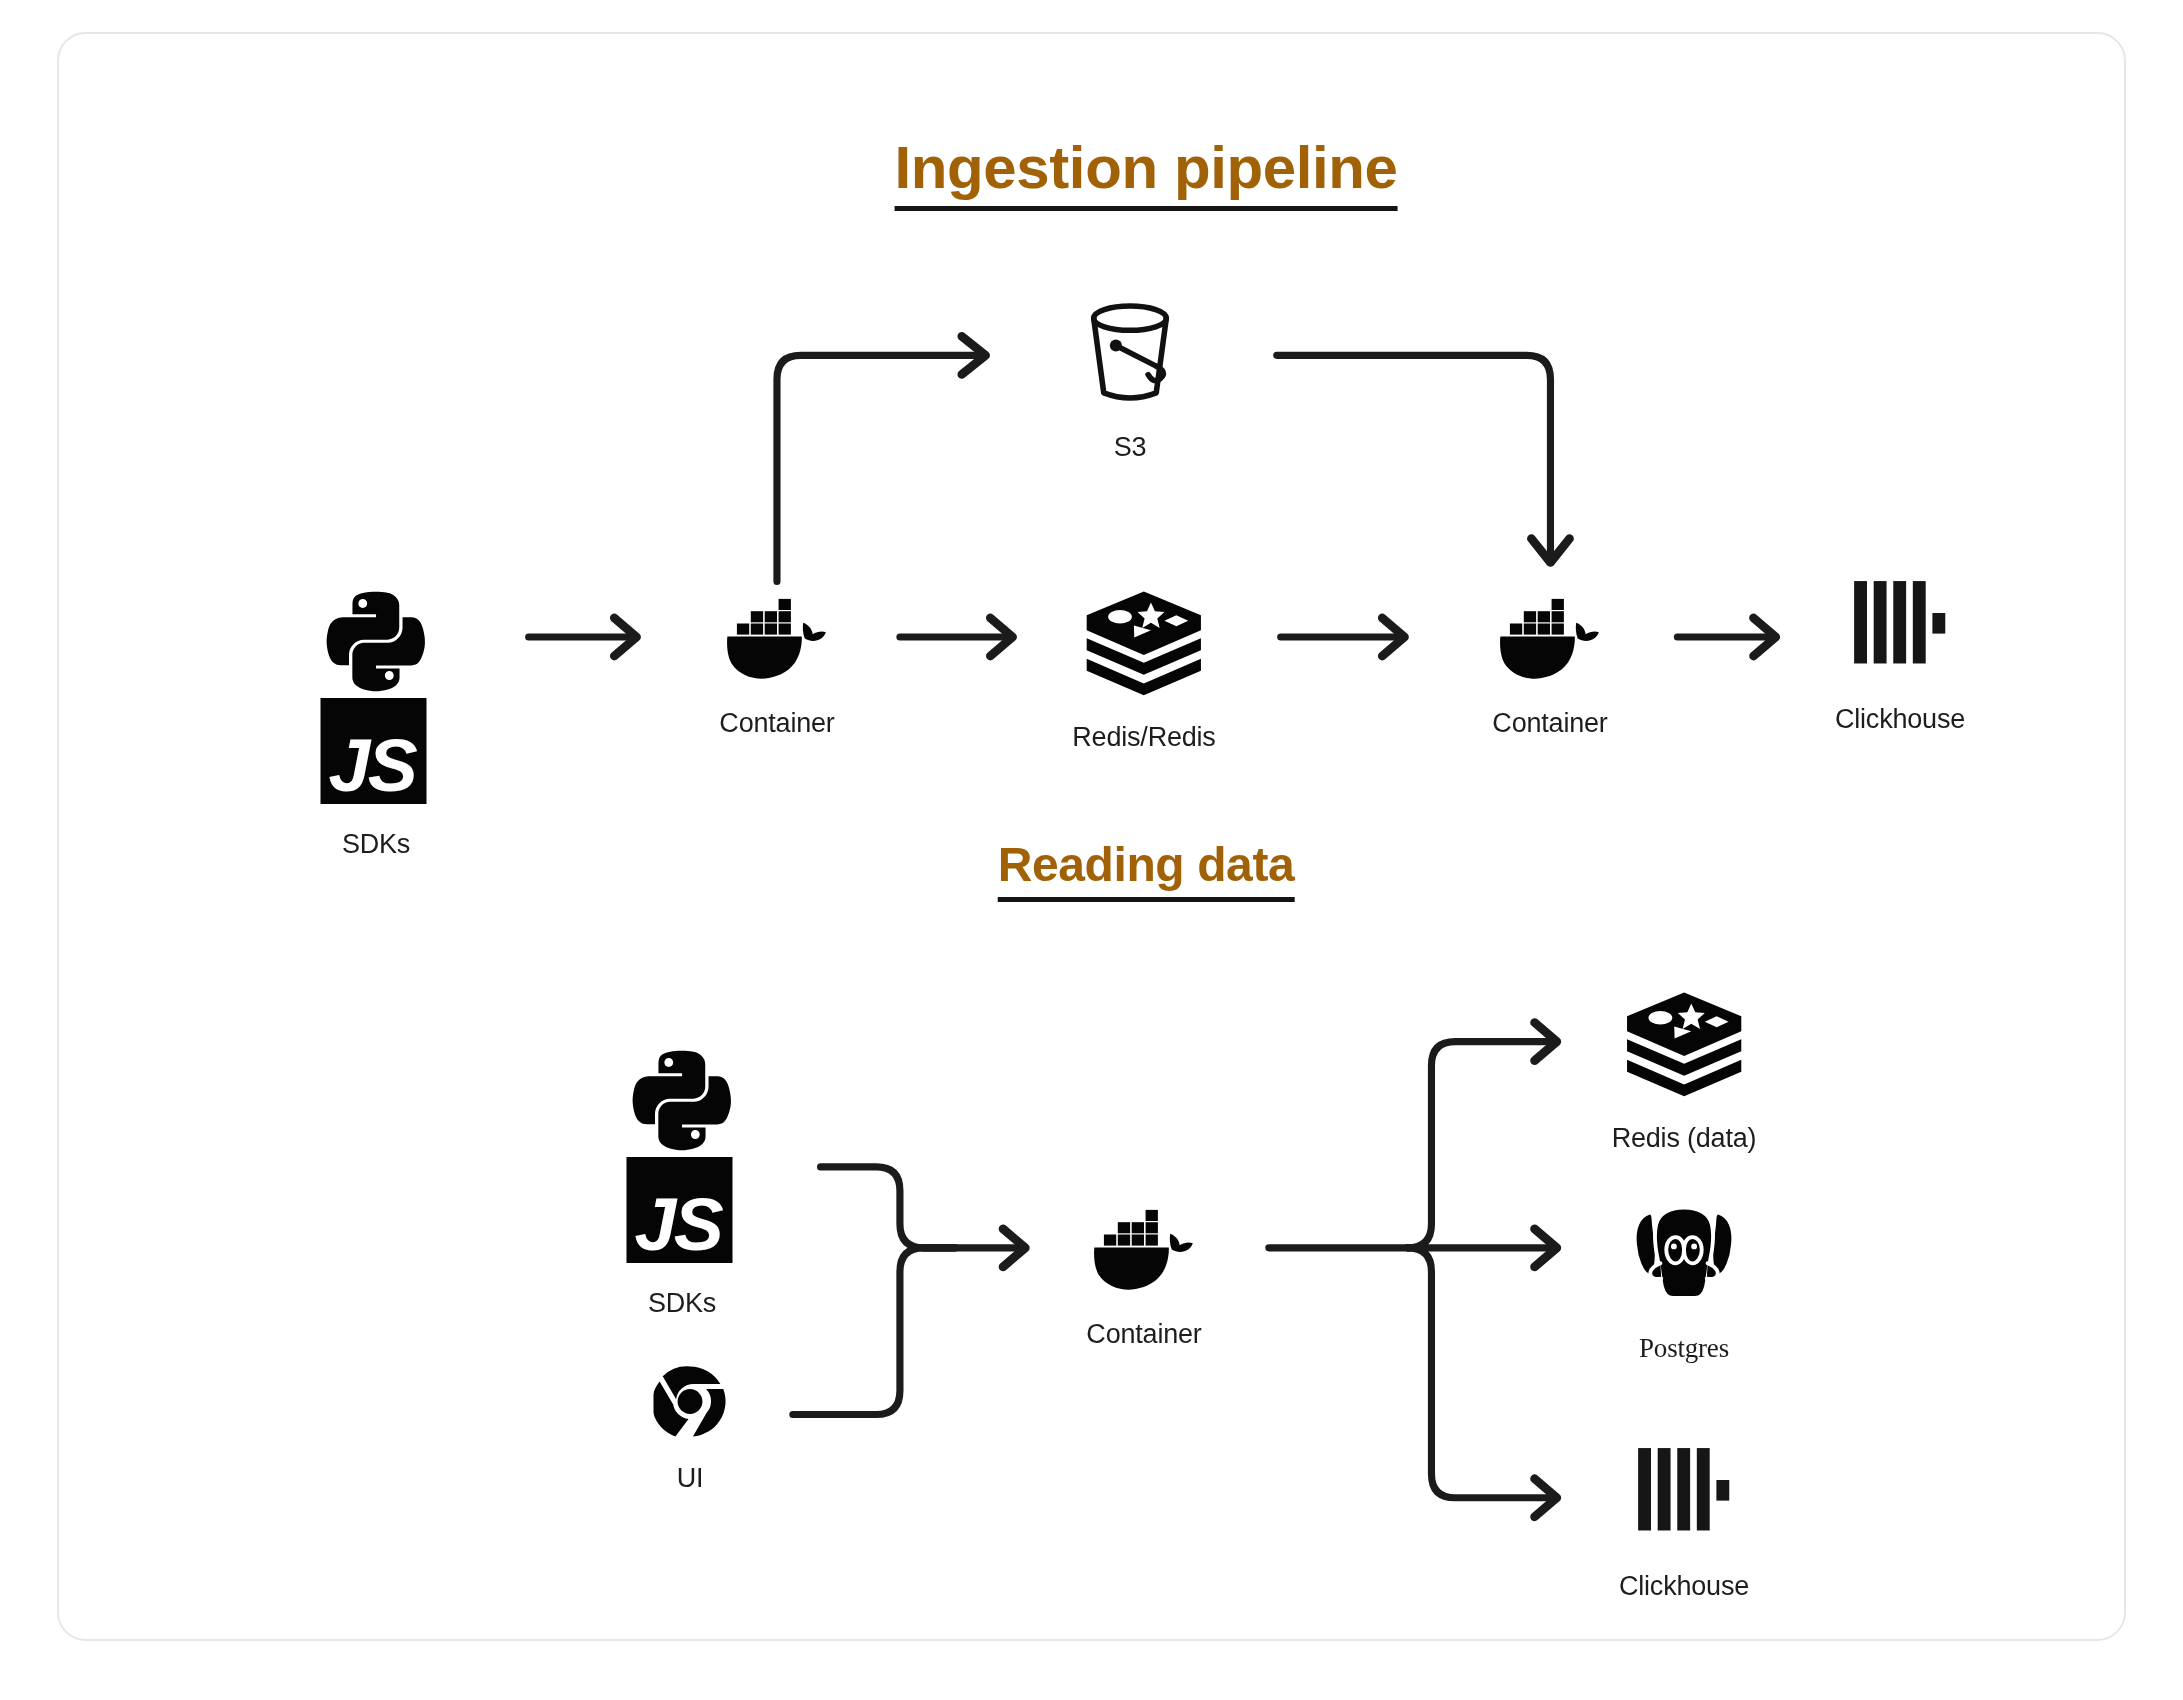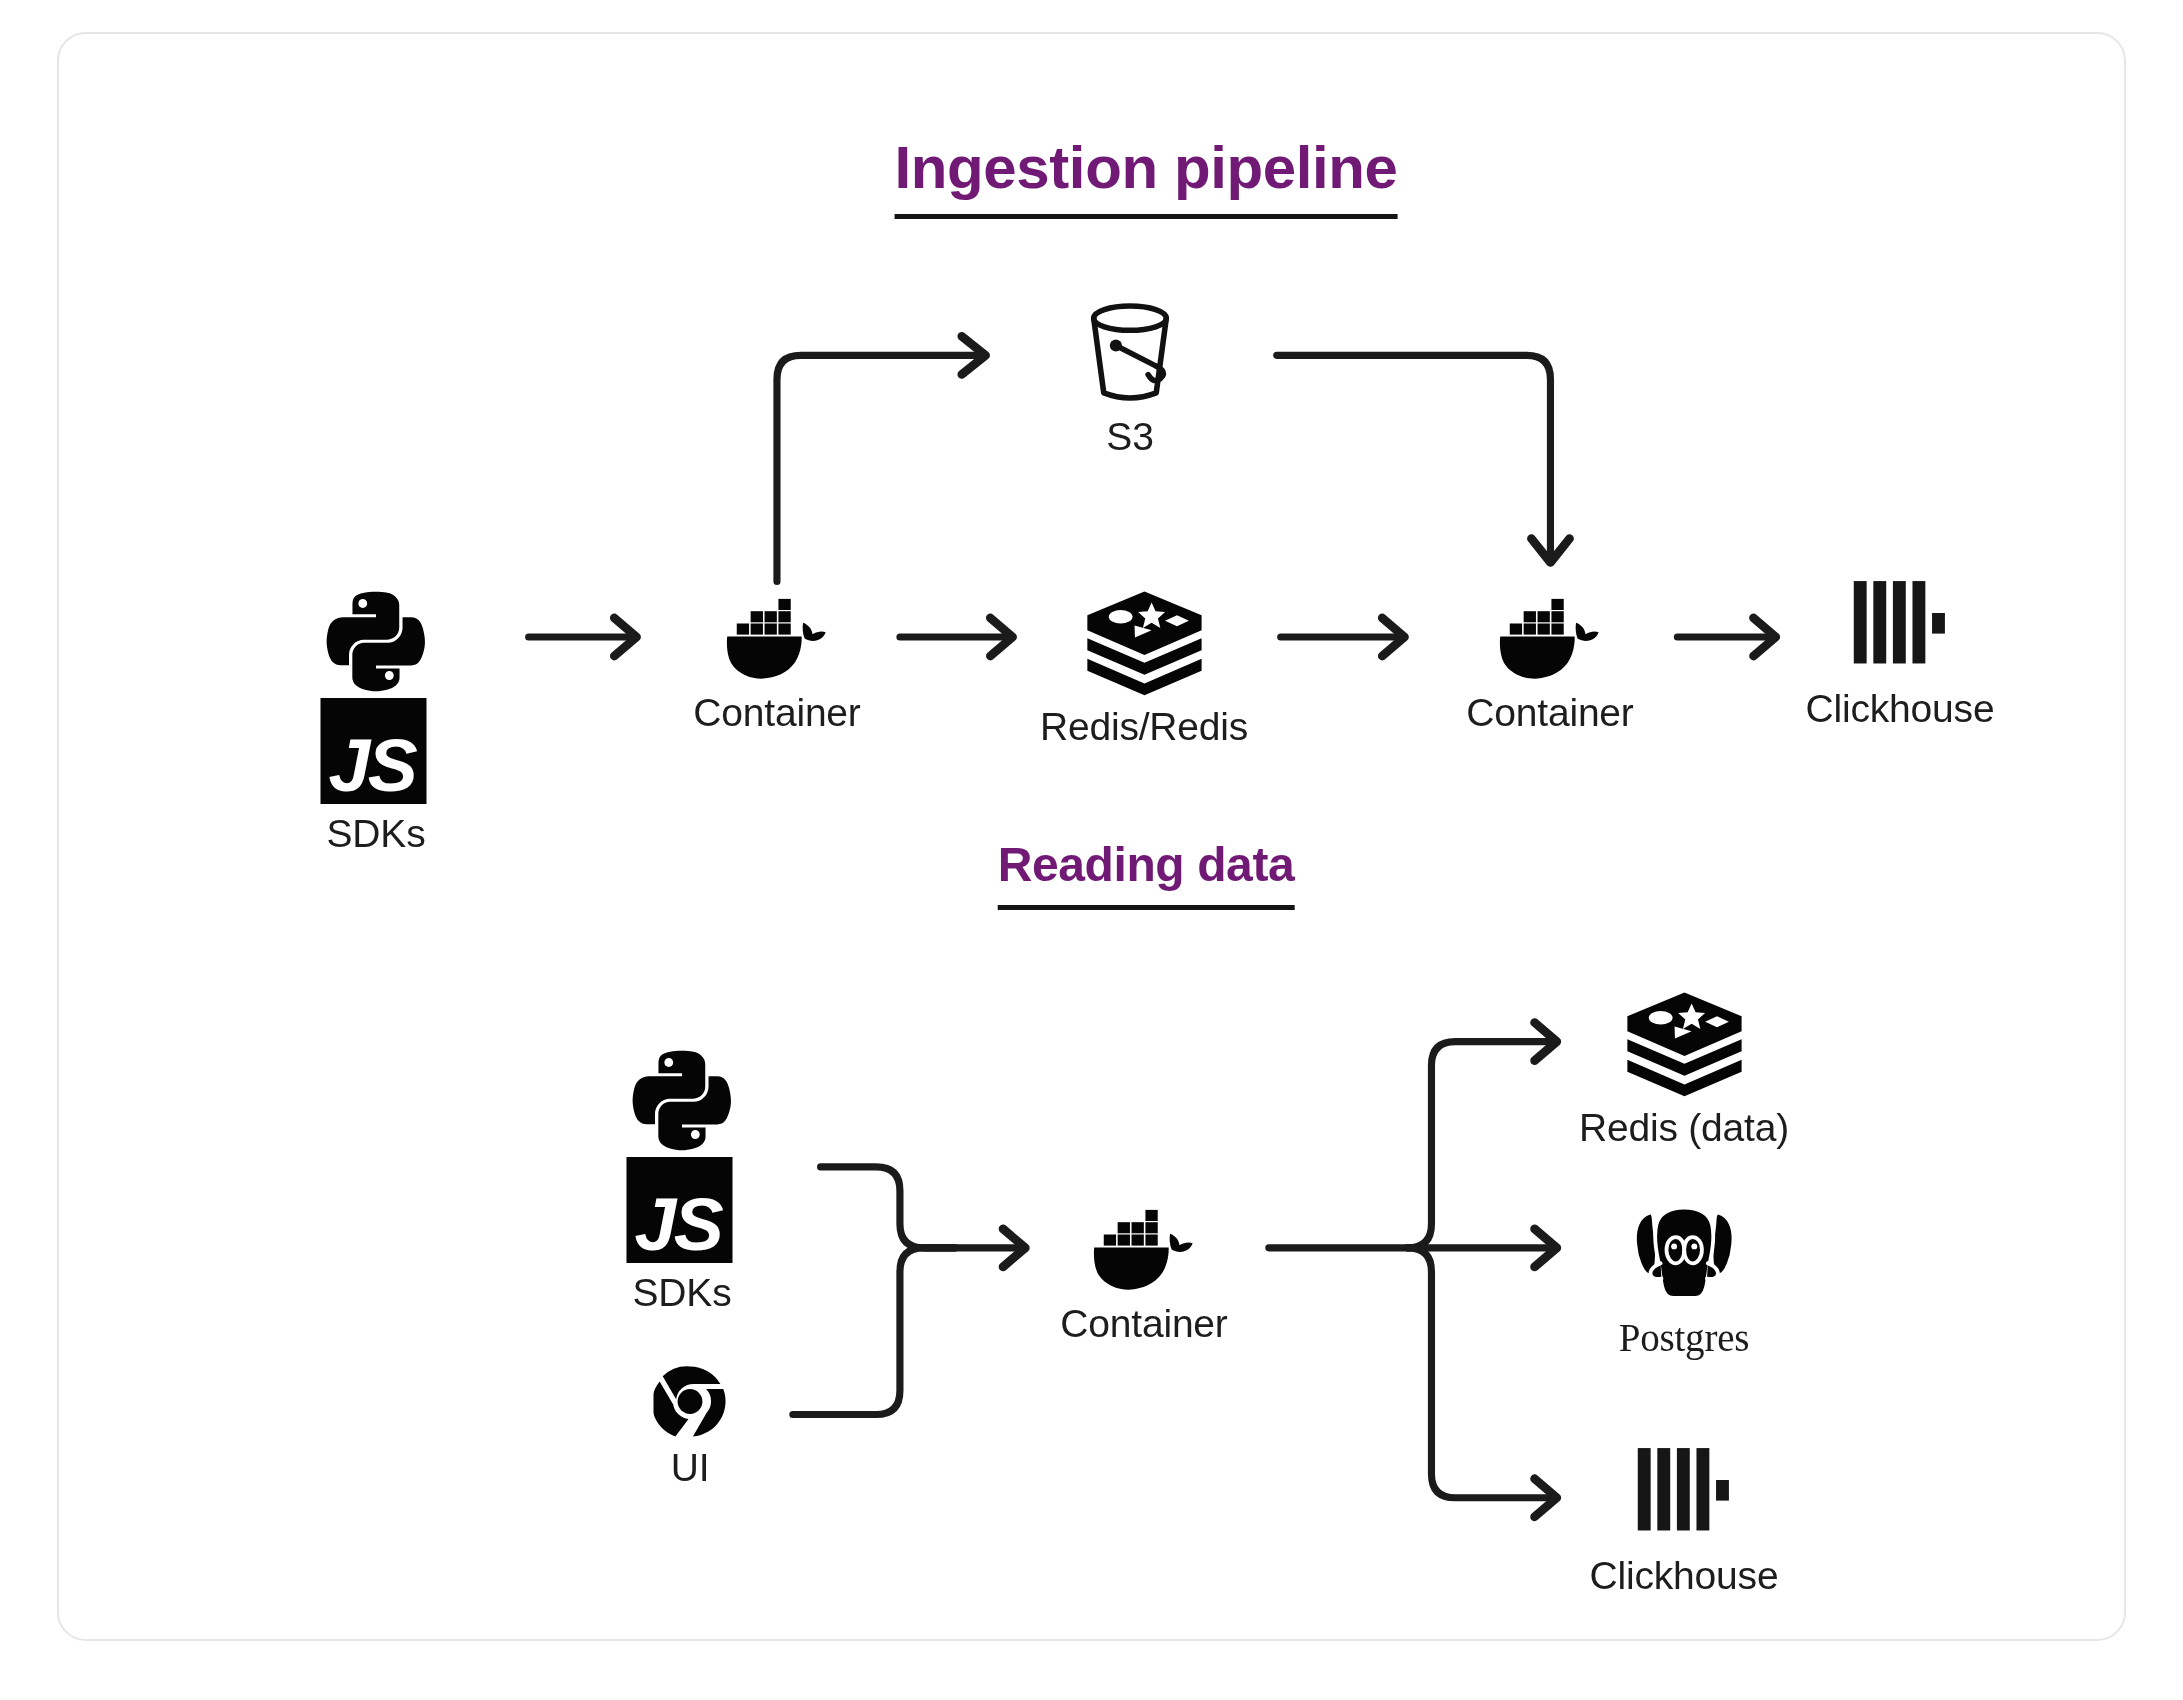--- a/index.html
+++ b/index.html
@@ -18,48 +18,48 @@
     box-sizing:border-box;
     overflow:hidden;
   }
   .stage{position:absolute;left:0;top:0;width:100%;height:100%;}
   .svg-layer{position:absolute;left:0;top:0;width:2069px;height:1609px;}
 
   
   .title{
     position:absolute;
     font-weight:bold;
-    color:#701a75;
+    color:#a16207;
     letter-spacing:-0.4px;
     white-space:nowrap;
     text-align:center;
     transform:translateX(-50%);
     border-bottom:5.6px solid #141414;
     line-height:1.05;
-    padding-bottom:15px;
+    padding-bottom:7px;
   }
   #title-ingestion{left:1087px;top:102px;font-size:60px;}
   #title-reading{left:1087px;top:806px;font-size:48px;}
 
   
   .node{
     position:absolute;
     transform:translateX(-50%);
     text-align:center;
     white-space:nowrap;
   }
   .node .ic{
     display:block;
     margin:0 auto;
   }
   .node .lbl{
     display:block;
-    font-size:39px;
+    font-size:27px;
     color:#1d1d1d;
-    margin-top:8px;
+    margin-top:25px;
     line-height:1.15;
     letter-spacing:-0.2px;
   }
 
   
   .sdkrow{display:flex;align-items:center;justify-content:center;gap:0px;}
   .js-badge{
     width:106px;height:106px;
     background:#050505;
     display:flex;align-items:flex-end;justify-content:flex-end;

